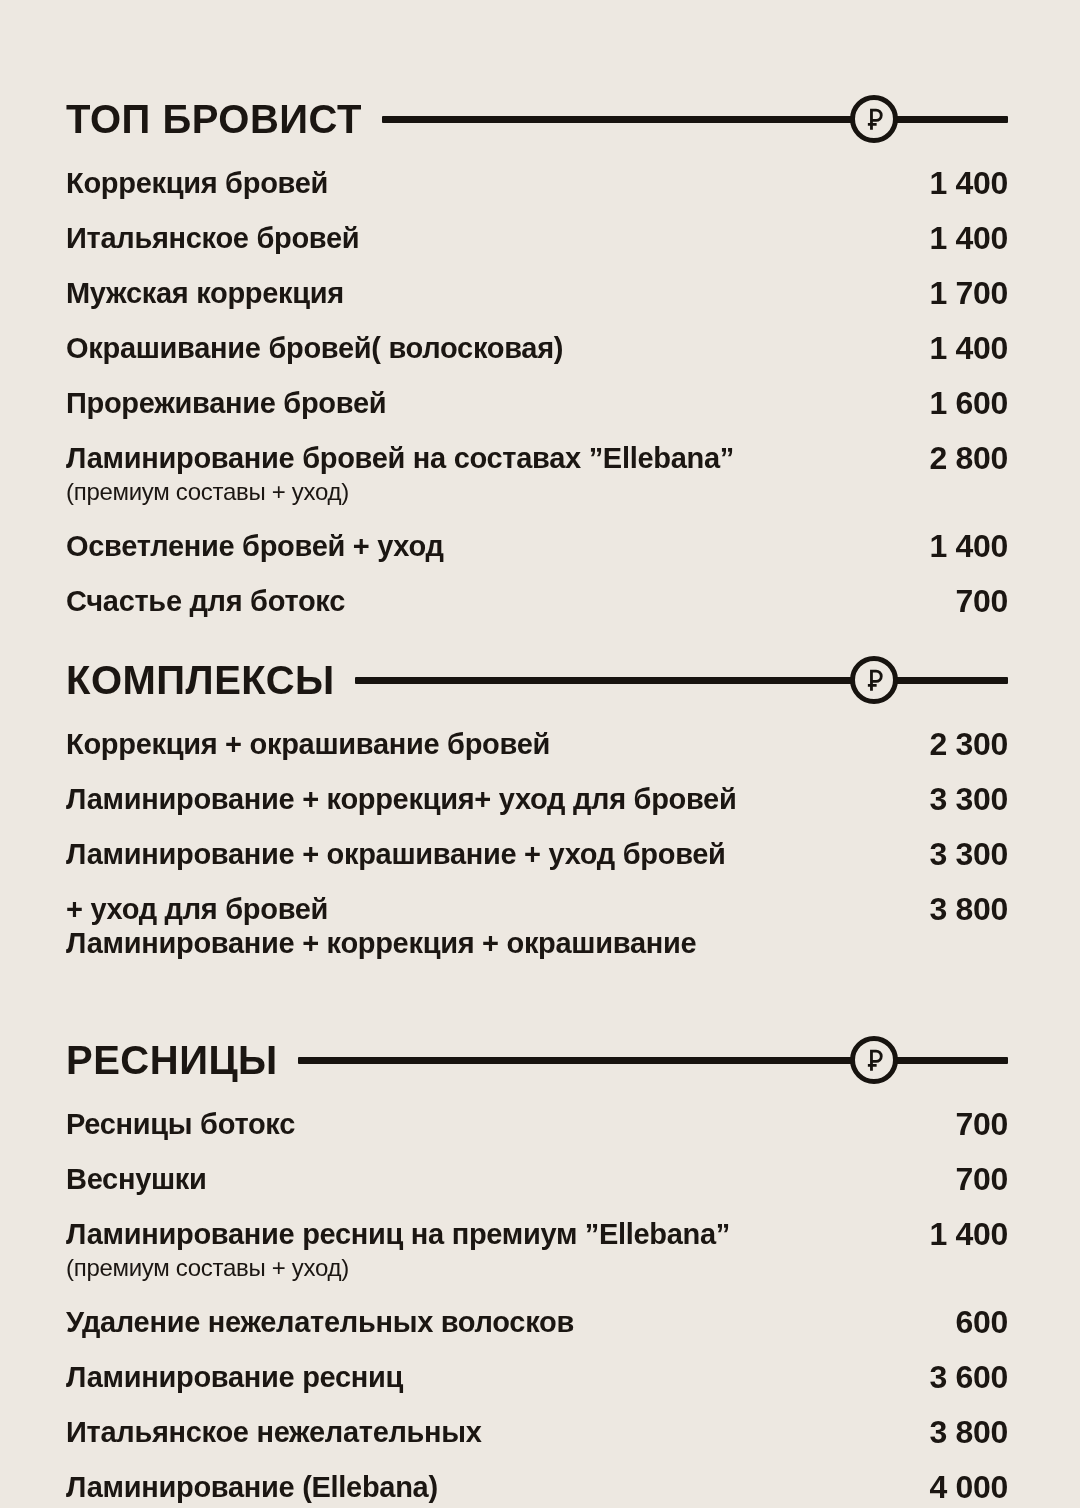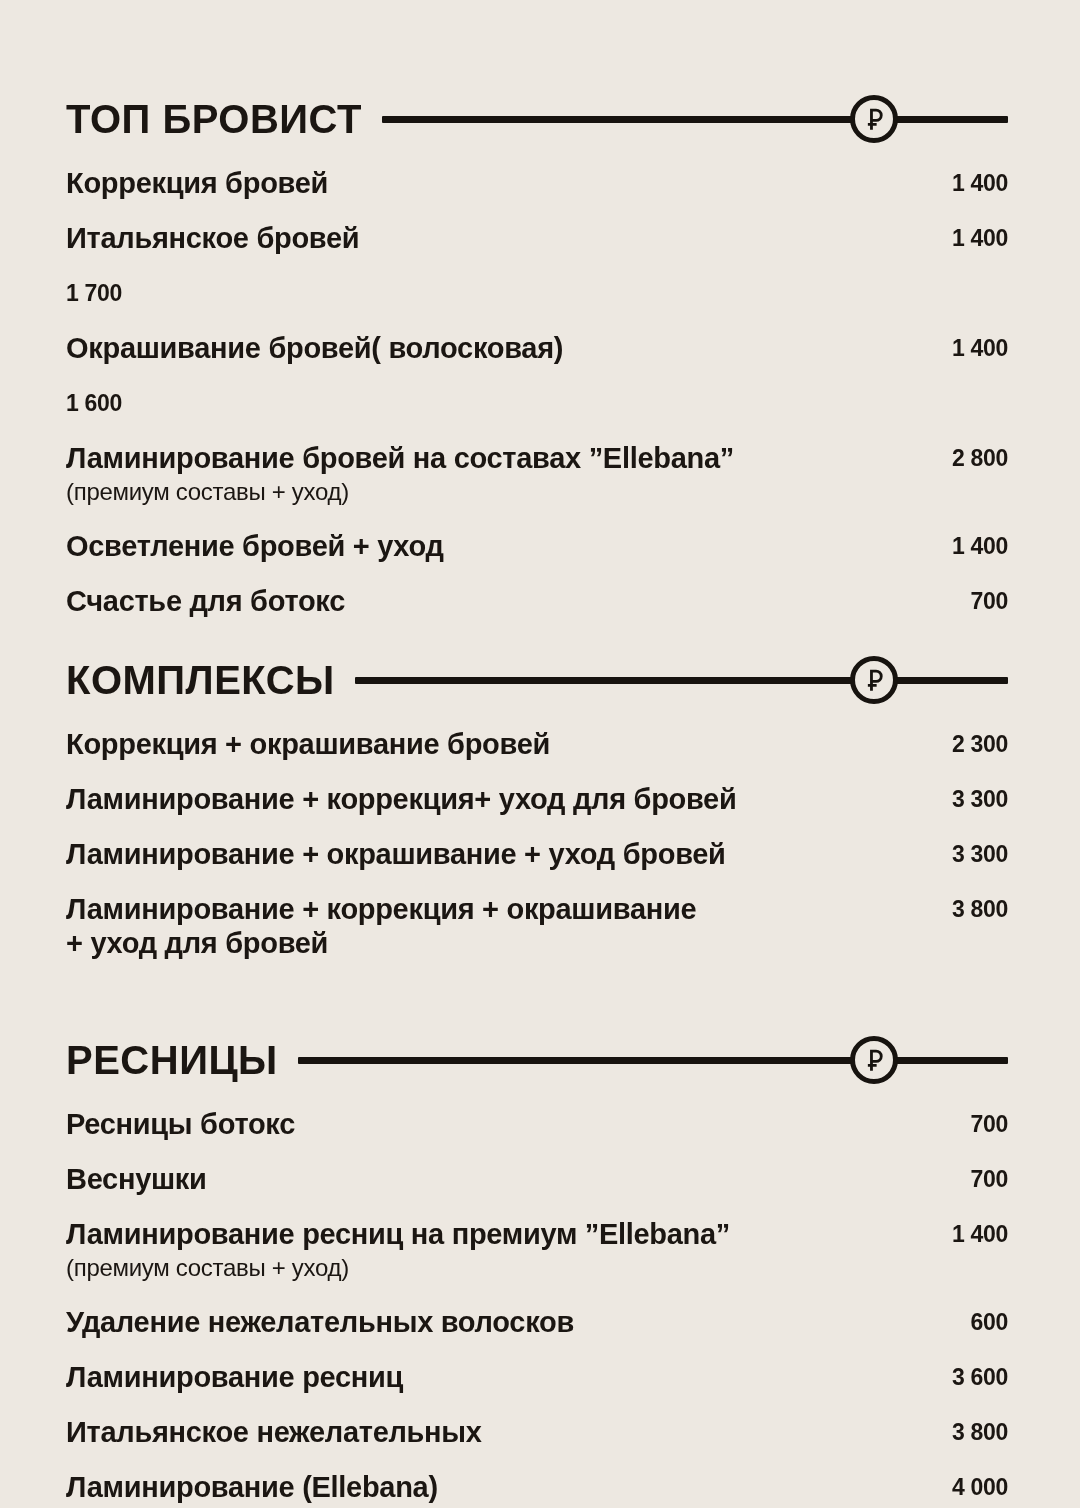--- a/index.html
+++ b/index.html
@@ -82,21 +82,21 @@
     line-height: 34px;
     letter-spacing: -0.3px;
   }
   .note {
     font-size: 24px;
     font-weight: normal;
     line-height: 33px;
     letter-spacing: -0.3px;
   }
   .price {
-    font-size: 23px;
+    font-size: 32px;
     font-weight: bold;
     line-height: 34px;
     white-space: nowrap;
     letter-spacing: -0.3px;
   }
 </style>
 </head>
 <body>
 
 <div class="page">
@@ -121,31 +121,37 @@
   </div>
 
   <div class="row">
     <div class="lbl-wrap">
       <div class="lbl">Итальянское бровей</div>
     </div>
     <div class="price">1 400</div>
   </div>
 
   <div class="row">
+    <div class="lbl-wrap">
+      <div class="lbl">Мужская коррекция</div>
+    </div>
     <div class="price">1 700</div>
   </div>
 
   <div class="row">
     <div class="lbl-wrap">
       <div class="lbl">Окрашивание бровей( волосковая)</div>
     </div>
     <div class="price">1 400</div>
   </div>
 
   <div class="row">
+    <div class="lbl-wrap">
+      <div class="lbl">Прореживание бровей</div>
+    </div>
     <div class="price">1 600</div>
   </div>
 
   <div class="row">
     <div class="lbl-wrap">
       <div class="lbl">Ламинирование бровей на составах ”Ellebana”</div>
     <div class="note">(премиум составы + уход)</div>
             </div>
     <div class="price">2 800</div>
   </div>
@@ -194,22 +200,22 @@
 
   <div class="row">
     <div class="lbl-wrap">
       <div class="lbl">Ламинирование + окрашивание + уход бровей</div>
     </div>
     <div class="price">3 300</div>
   </div>
 
   <div class="row">
     <div class="lbl-wrap">
-      <div class="lbl">Ламинирование + коррекция + окрашивание</div>
-    <div class="lbl">+ уход  для бровей</div>
+      <div class="lbl">+ уход  для бровей</div>
+    <div class="lbl">Ламинирование + коррекция + окрашивание</div>
             </div>
     <div class="price">3 800</div>
   </div>
 </div>
   </section>
 
   <section class="section">
     <div class="sec-head">
       <h2 class="sec-title">РЕСНИЦЫ</h2>
       <div class="rule">

